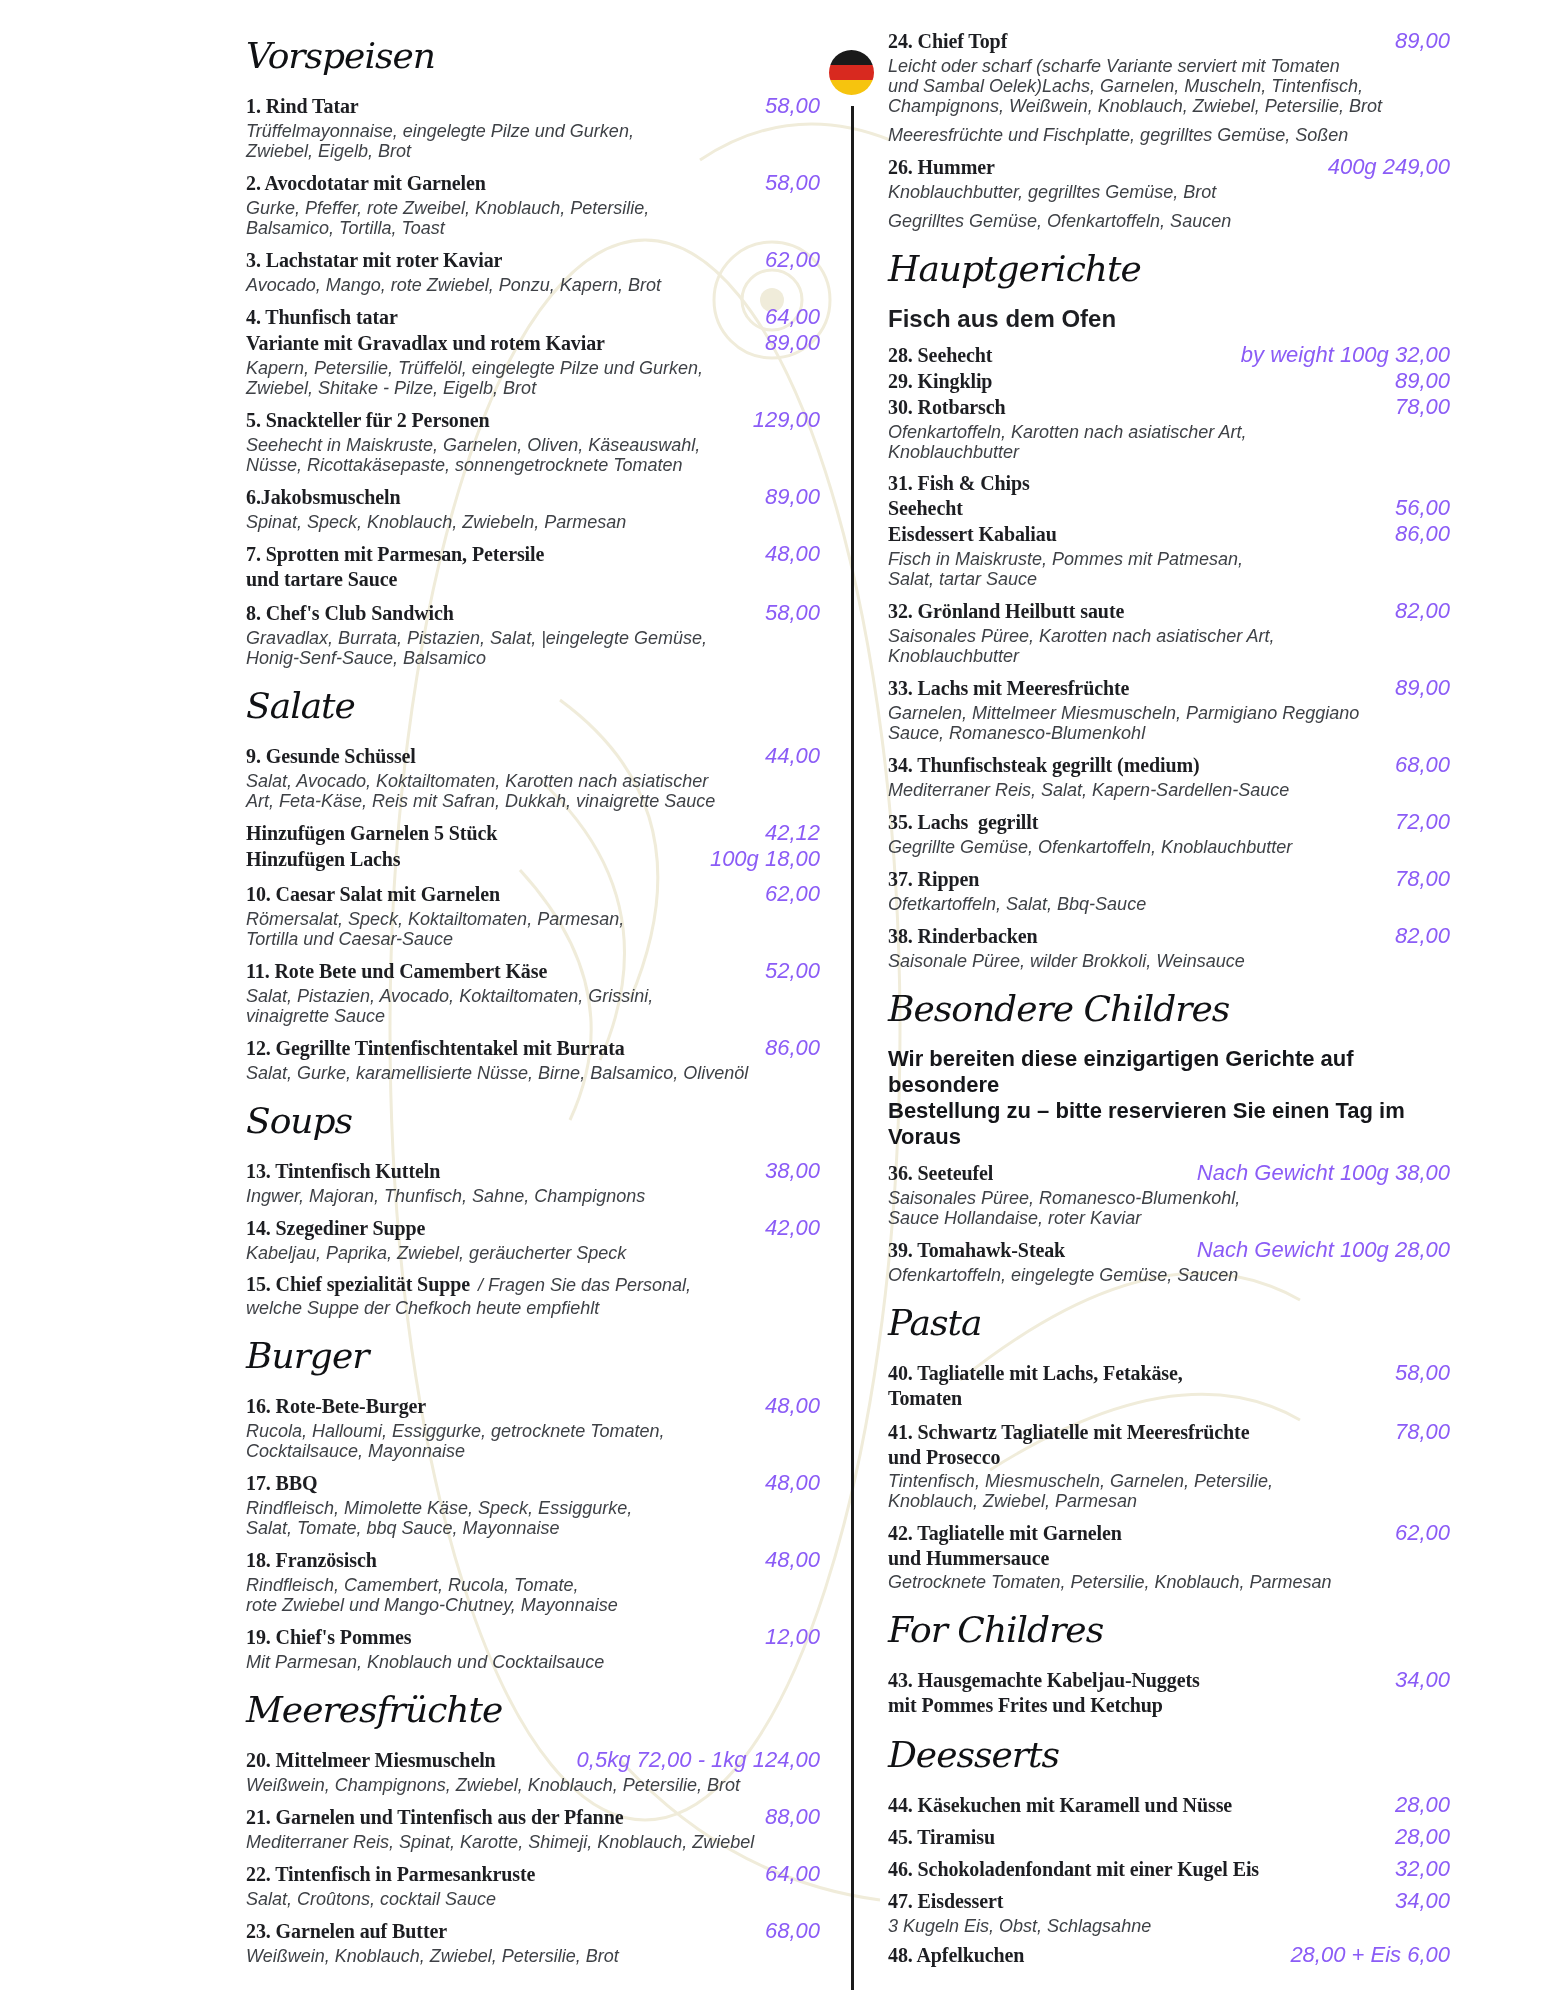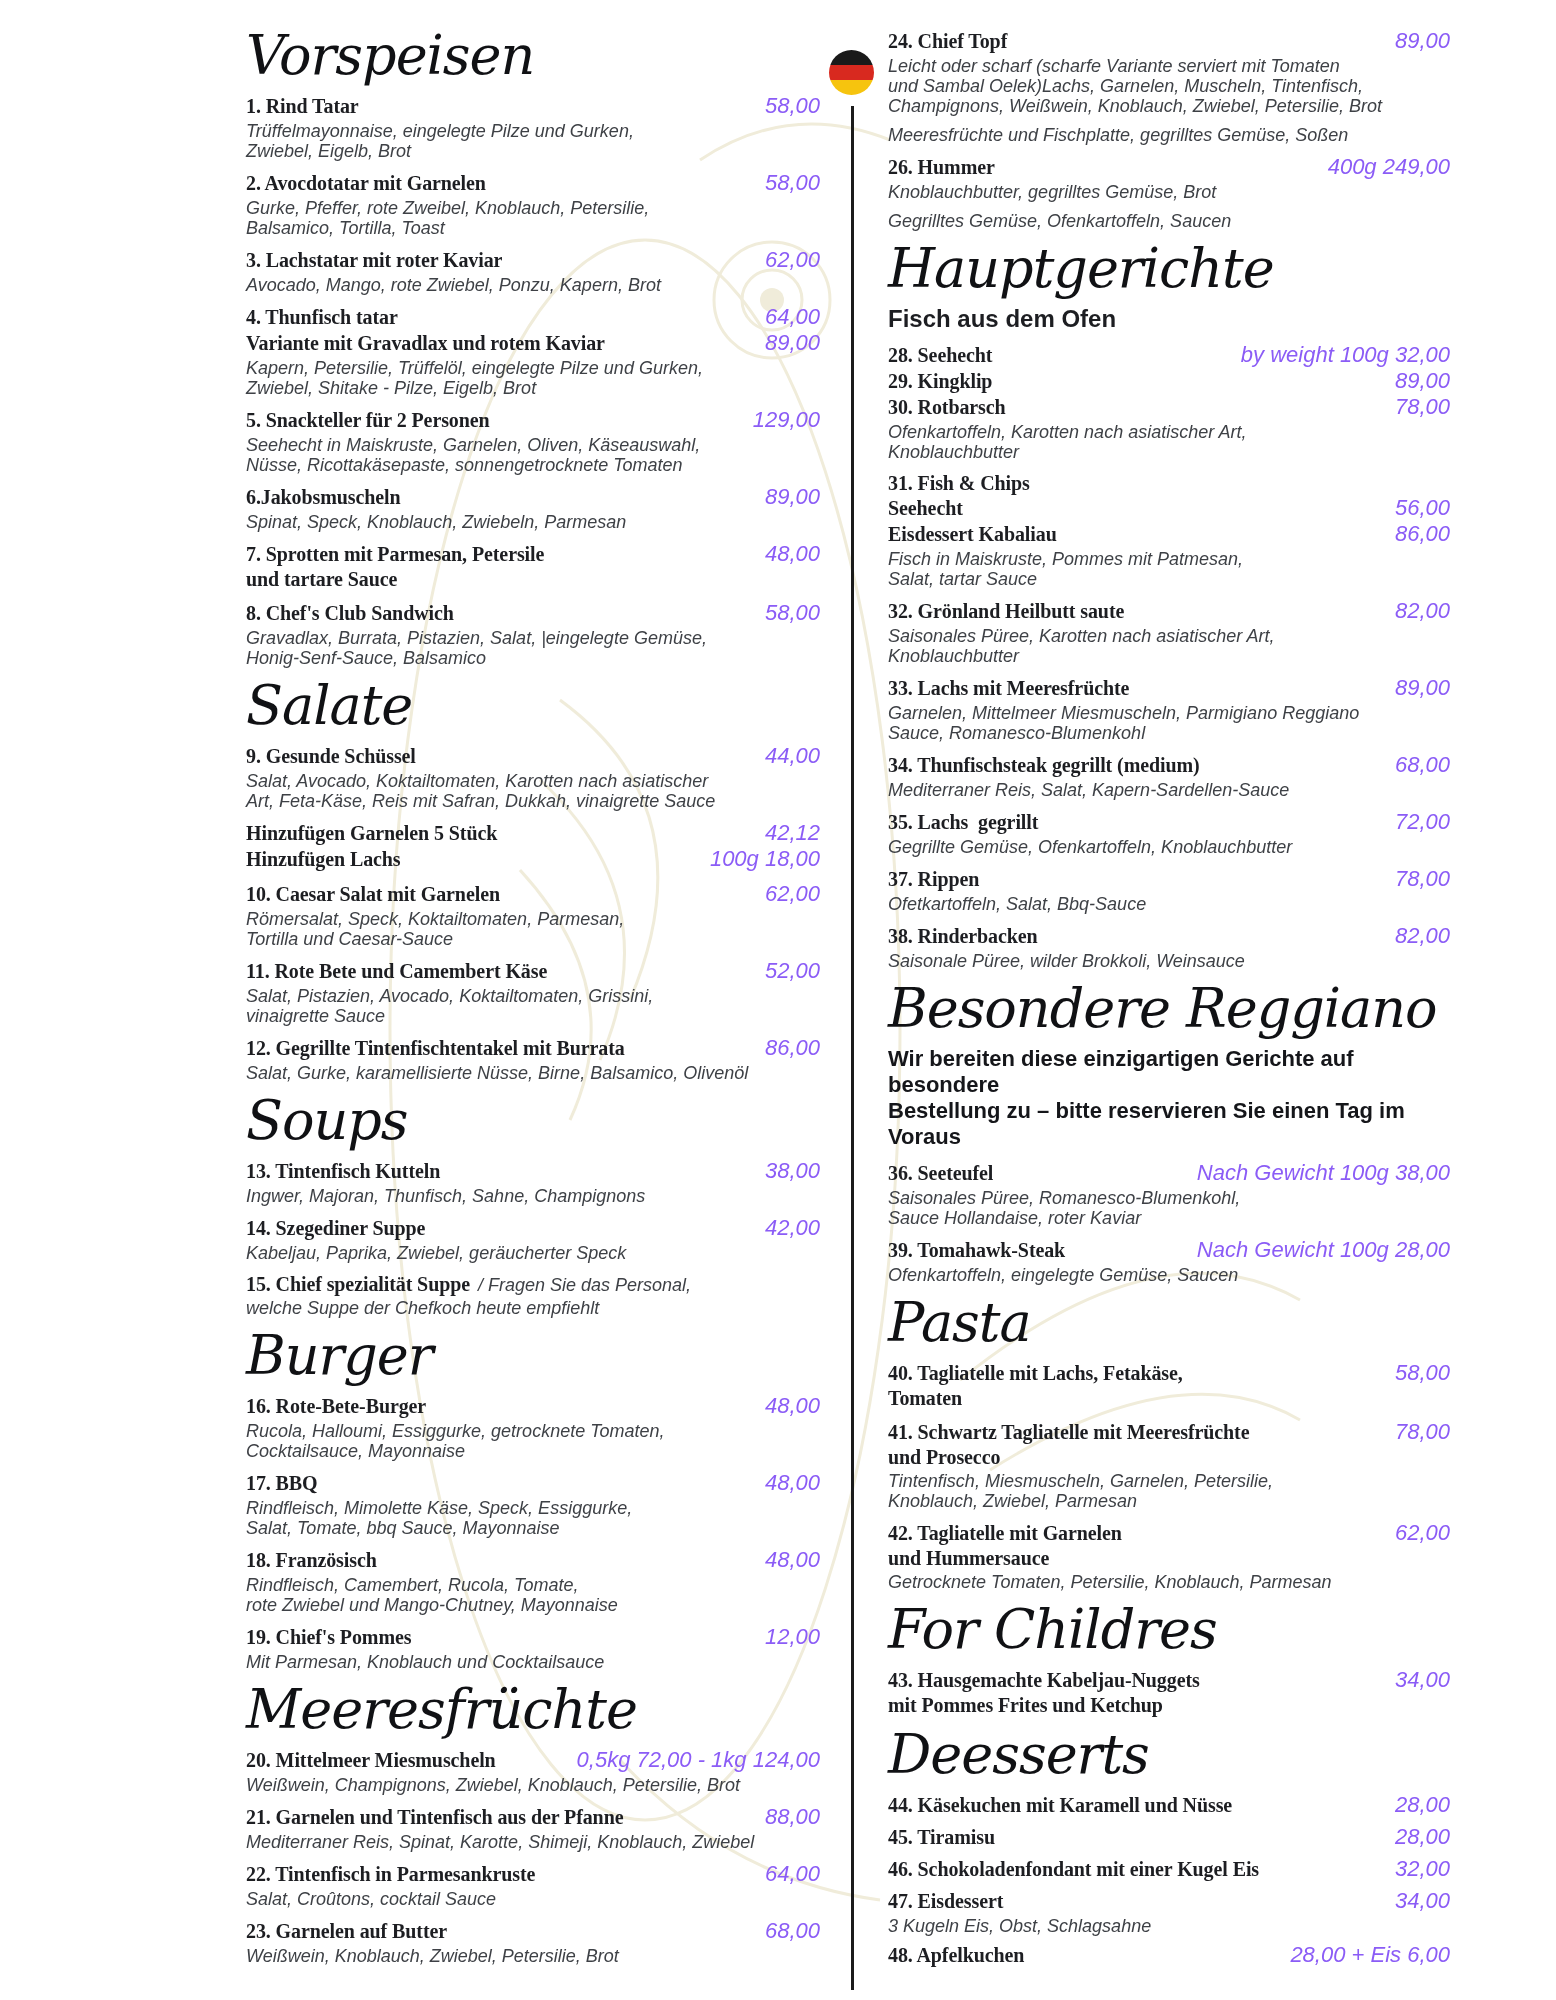--- a/index.html
+++ b/index.html
@@ -18,21 +18,21 @@
     overflow:hidden;display:flex;flex-direction:column;z-index:3;
   }
   .flag span{flex:1;}
   .f-black{background:#1a1a1a;}
   .f-red{background:#d8291f;}
   .f-gold{background:#f6c40e;}
 
   .menu-section:first-child .sec-title{margin-top:0;}
   .sec-title{
     font-family:"DejaVu Serif", serif;font-style:italic;font-weight:400;
-    font-size:54px;line-height:55px;color:#101114;margin:10px 0 10px;
+    font-size:36px;line-height:55px;color:#101114;margin:10px 0 10px;
     letter-spacing:-1px;
   }
   .sec-sub{font-weight:700;font-size:24px;line-height:26px;color:#1d1e22;margin:0 0 10px;}
   .sec-intro{font-weight:700;font-size:22px;line-height:26px;color:#15161a;margin:0 0 10px;white-space:pre-line;}
   .item{margin-bottom:9px;}
   .sec-deesserts .item{margin-bottom:6px;}
   .irow{display:flex;align-items:baseline;}
   .iname{
     font-weight:700;font-size:20px;line-height:24px;color:#1d1e22;
     letter-spacing:-0.1px;white-space:pre-wrap;font-family:Liberation Serif, serif;
@@ -377,21 +377,21 @@
       </div>
       <div class="item">
         <div class="irow">
           <span class="iname">38. Rinderbacken</span>
           <span class="iprice">82,00</span>
         </div>
         <div class="idesc">Saisonale Püree, wilder Brokkoli, Weinsauce</div>
       </div>
     </section>
     <section class="menu-section sec-besondere-gerichte">
-      <h2 class="sec-title">Besondere Reggiano</h2>
+      <h2 class="sec-title">Besondere Childres</h2>
       <div class="sec-intro">Wir bereiten diese einzigartigen Gerichte auf besondere
 Bestellung zu – bitte reservieren Sie einen Tag im Voraus</div>
       <div class="item">
         <div class="irow">
           <span class="iname">36. Seeteufel</span>
           <span class="iprice">Nach Gewicht 100g 38,00</span>
         </div>
         <div class="idesc">Saisonales Püree, Romanesco-Blumenkohl,
 Sauce Hollandaise, roter Kaviar</div>
       </div>

